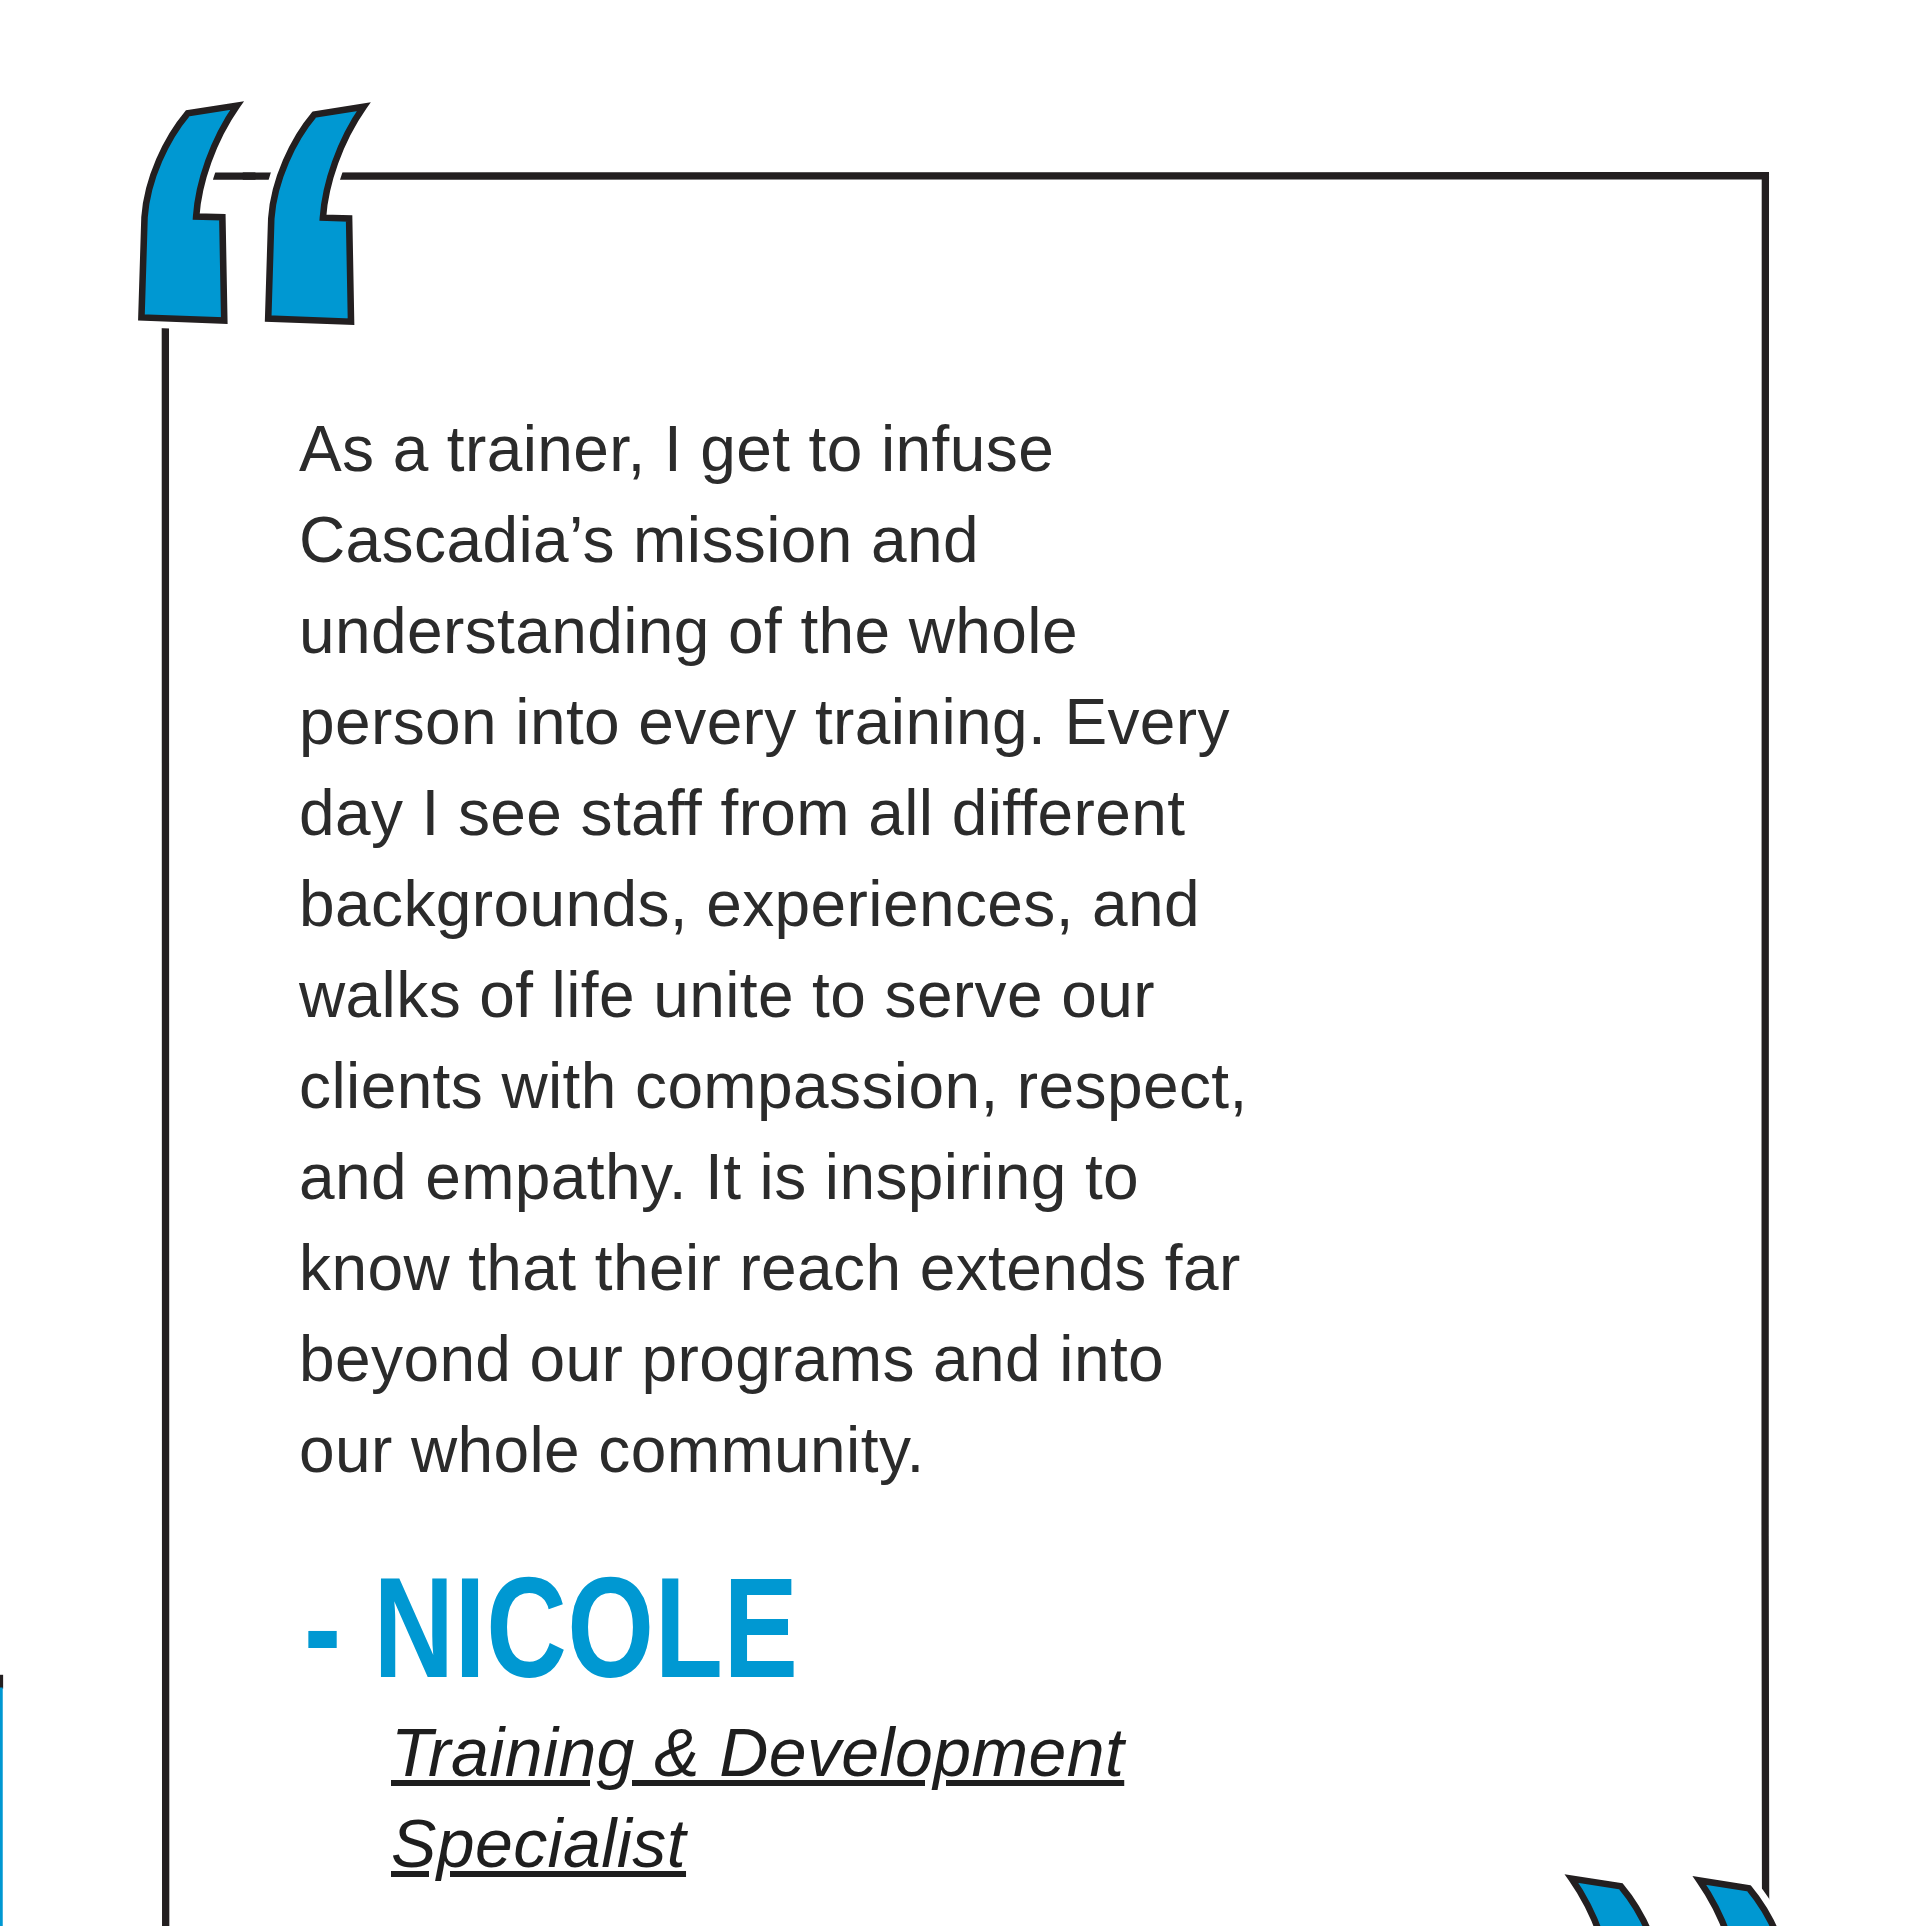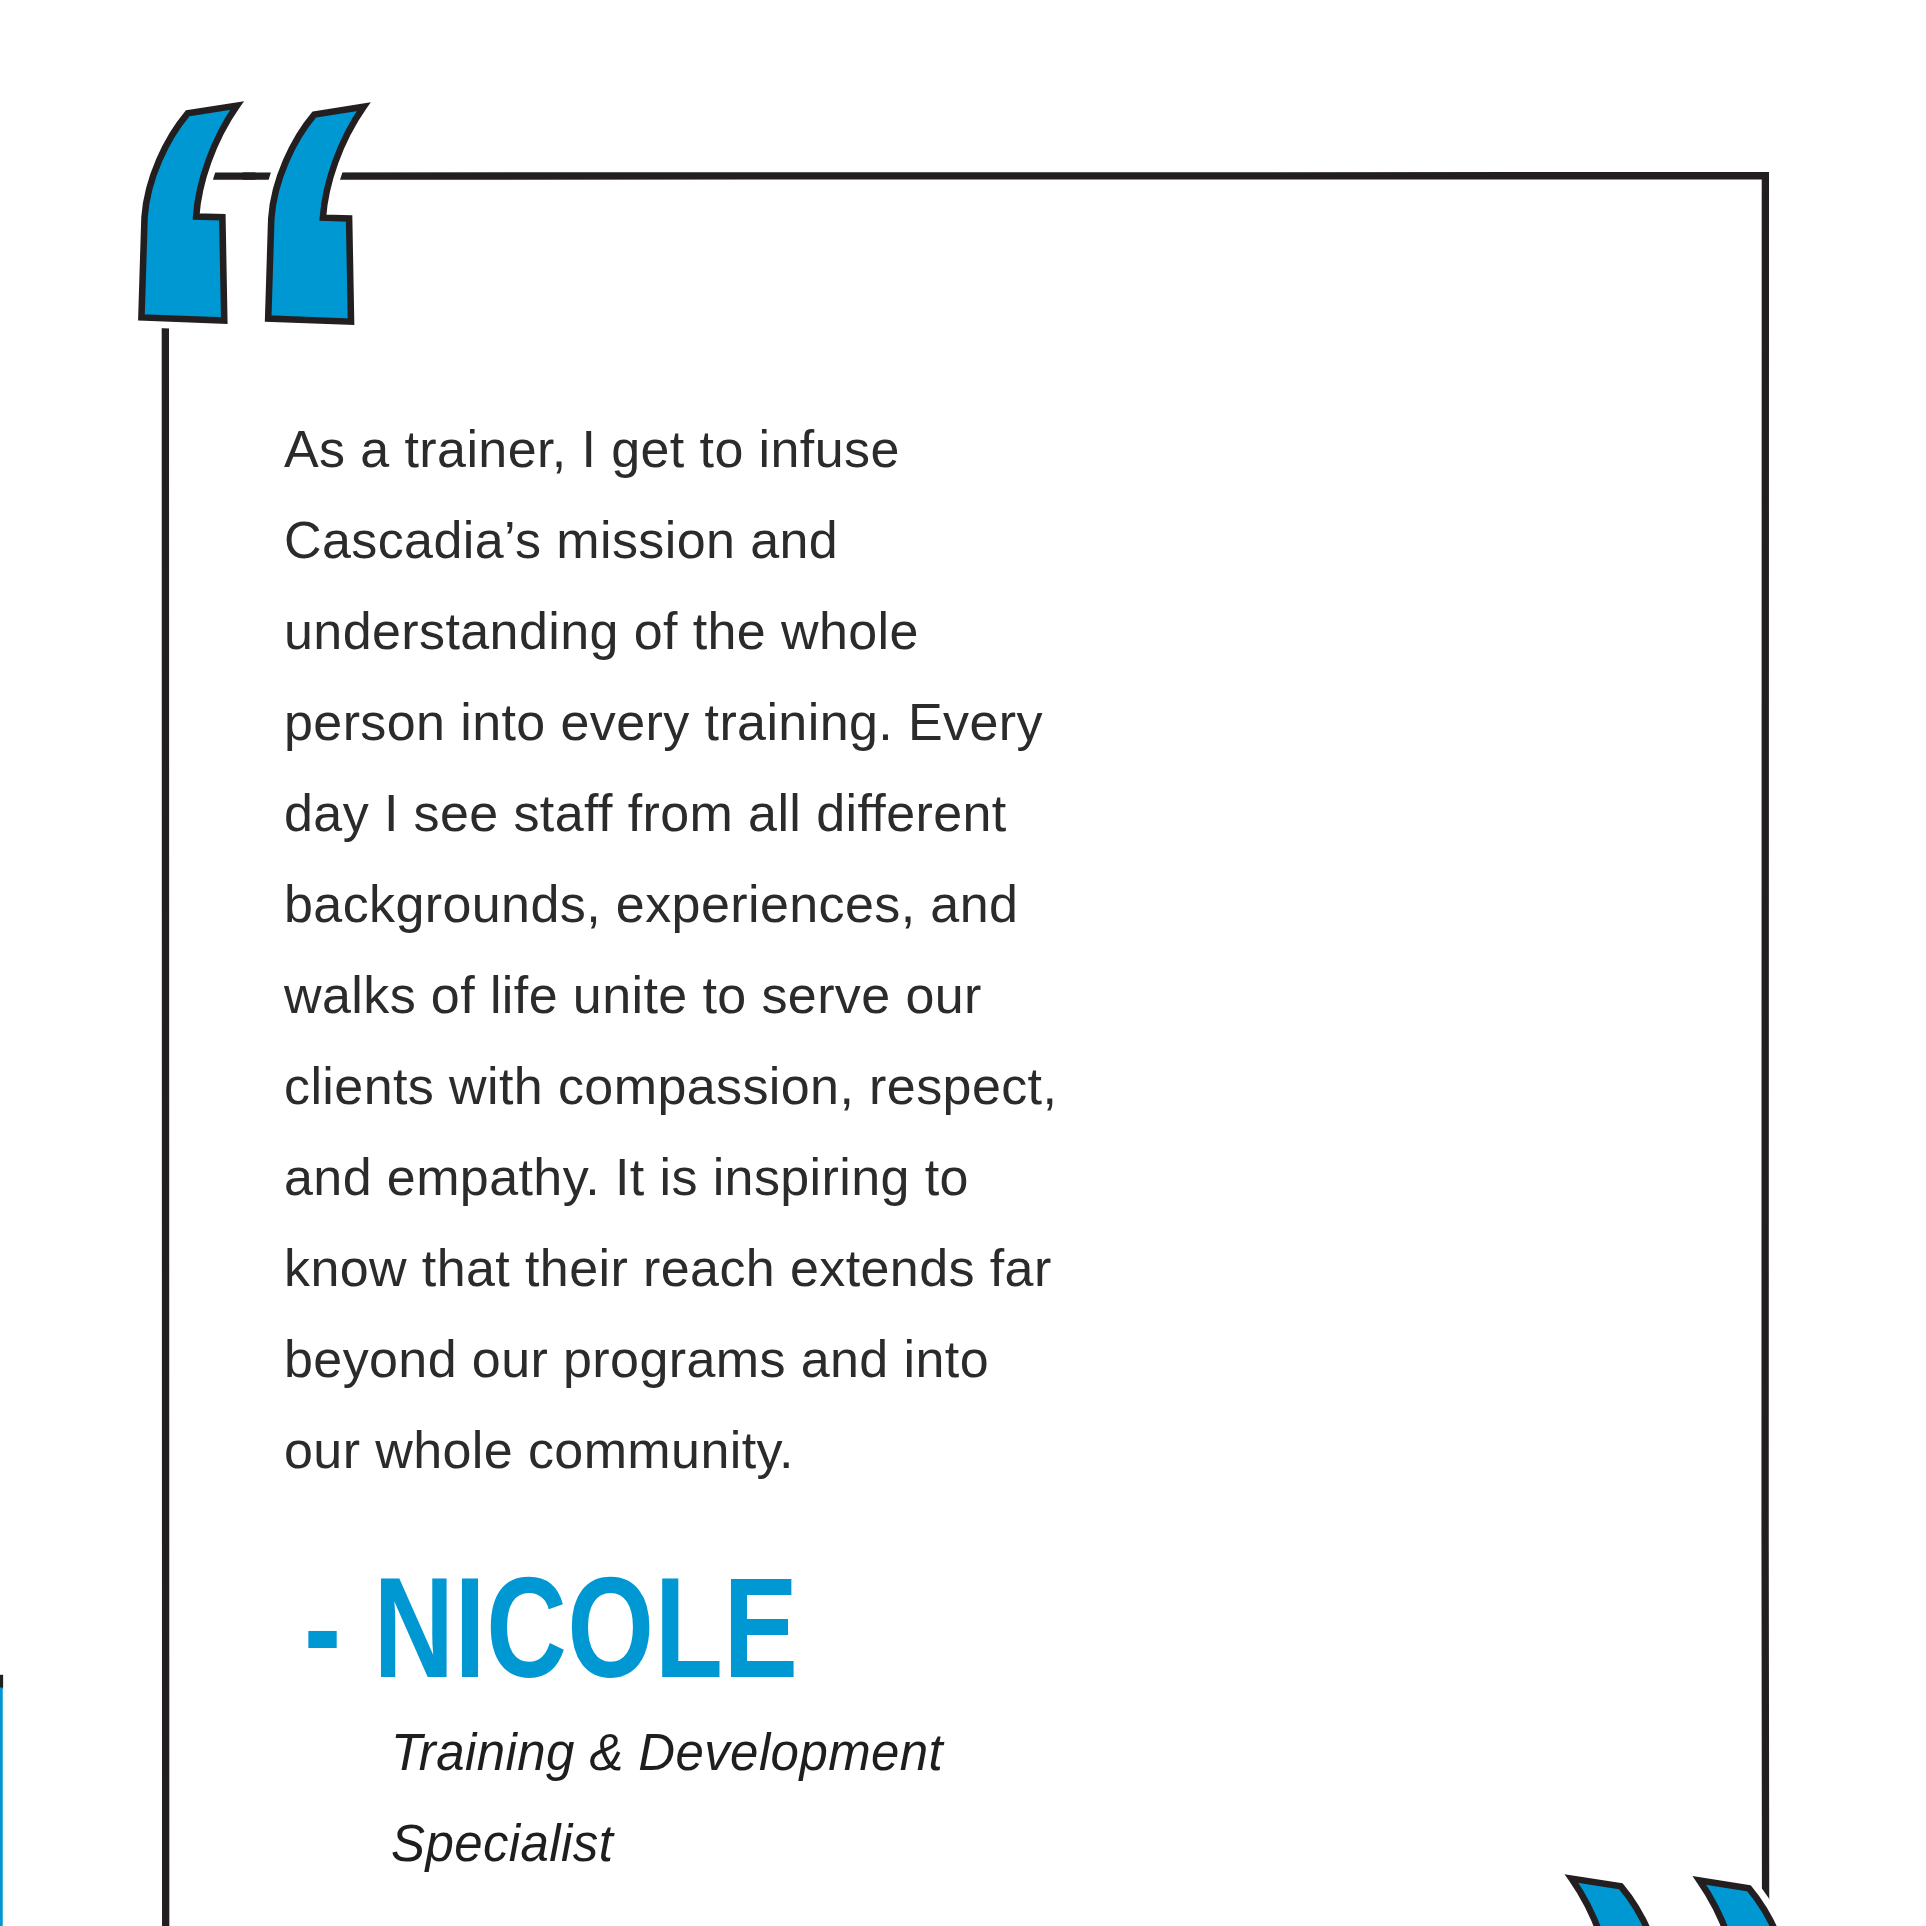--- a/index.html
+++ b/index.html
@@ -14,22 +14,22 @@
     position:relative;
     background:var(--bg);
     font-family:"Liberation Sans", sans-serif;
     overflow:hidden;
   }
   #frame-layer{
     position:absolute;left:0;top:0;width:1928px;height:2203px;
   }
   .quote-text{
     position:absolute;
-    left:284px;top:404px;width:1448px;
-    font-size:52px;
+    left:299px;top:404px;width:1448px;
+    font-size:64px;
     line-height:91px;
     font-weight:400;
     letter-spacing:0.4px;
     color:var(--text);
     white-space:pre-line;
   }
   .attribution-name{
     position:absolute;
     left:304px;top:1556px;
     font-size:143px;
@@ -37,27 +37,28 @@
     font-weight:700;
     color:var(--accent);
     transform:scaleX(0.78);
     transform-origin:left top;
     letter-spacing:0.8px;
     white-space:nowrap;
   }
   .attribution-title{
     position:absolute;
     left:391px;top:1707px;
-    font-size:51px;
+    font-size:68px;
     line-height:91px;
     font-style:italic;
     font-weight:400;
     color:#1E1E1E;
     white-space:pre-line;
     letter-spacing:0.4px;
+    text-decoration:underline;
   }
 </style>
 </head>
 <body>
 
 <svg id="frame-layer" viewBox="0 0 5004 5718" xmlns="http://www.w3.org/2000/svg" aria-hidden="true">
   <defs>
 
     <path id="qmark" d="M150,30 C95,95 45,200 38,300 L30,560 L245,568 L240,300 L172,298 C178,210 215,100 278,10 Z"></path>
   </defs>

